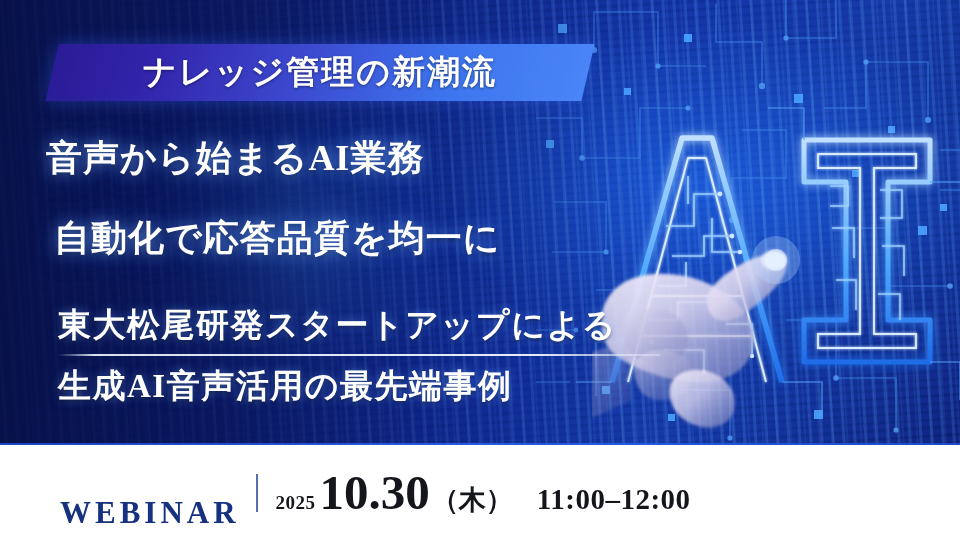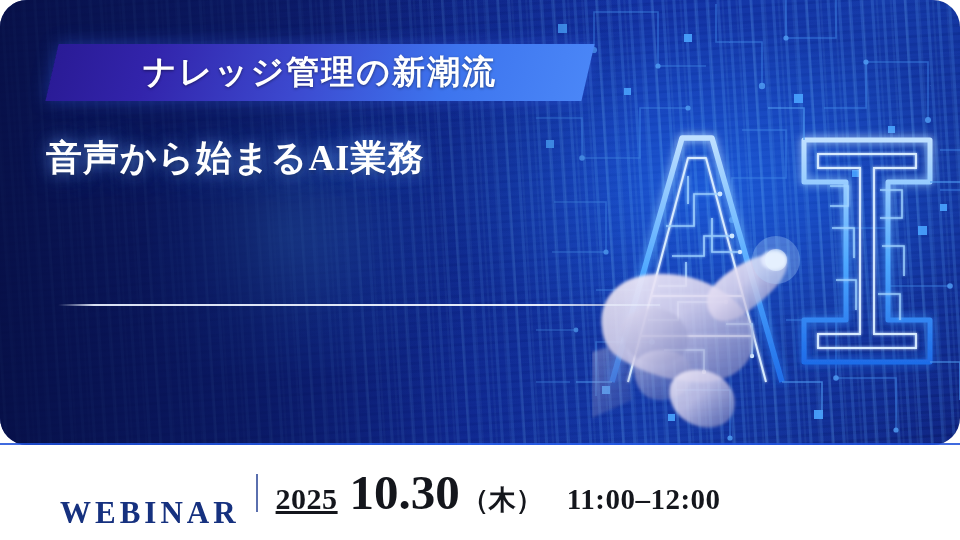--- a/index.html
+++ b/index.html
@@ -25,21 +25,20 @@
   .stage {
     position: absolute;
     left: 0; top: 0;
     width: 960px;
     height: 445px;
     overflow: hidden;
     background:
       radial-gradient(ellipse 70% 90% at 74% 42%, rgba(26,92,220,0.85) 0%, rgba(16,52,160,0.45) 42%, rgba(8,22,92,0) 72%),
       radial-gradient(ellipse 60% 80% at 12% 30%, rgba(24,46,150,0.55) 0%, rgba(10,24,96,0) 70%),
       linear-gradient(118deg, #0a1560 0%, #0d2080 30%, #0f2a9a 58%, #11349f 74%, #0b1d72 100%);
-    border-radius: 27px;
   }
 
   
   .dots {
     position: absolute;
     left: -40px; top: -40px;
     width: 1060px; height: 540px;
     background-image:
       repeating-linear-gradient(90deg, rgba(88,160,255,0.34) 0 3px, rgba(0,0,0,0) 3px 11px),
       repeating-linear-gradient(0deg, rgba(0,0,0,0) 0 3px, rgba(10,18,70,0.55) 3px 8px);
@@ -181,22 +180,22 @@
   .vbar {
     width: 2px; height: 38px;
     background: #5a6fae;
     margin: 0 18px 0 16px;
   }
   .dateline {
     display: flex; align-items: baseline;
     color: #14161c;
     font-weight: 700;
   }
-  .d-year { font-size: 30px; letter-spacing: 0.5px; text-decoration: underline; }
-  .d-big  { font-size: 49px; letter-spacing: 0px; margin-left: 12px; }
+  .d-year { font-size: 19px; letter-spacing: 0.5px; }
+  .d-big  { font-size: 49px; letter-spacing: 0px; margin-left: 4px; }
   .d-dow  { font-size: 27px; margin-left: 2px; }
   .d-time { font-size: 29px; margin-left: 24px; letter-spacing: 0.5px; }
 </style>
 </head>
 <body>
 
 <div id="banner">
 
   <div class="stage">
 
@@ -381,24 +380,27 @@
 
     <div class="left-shade"></div>
 
     <div class="badge-wrap">
       <div class="badge-skew"></div>
       <div class="badge-text">ナレッジ管理の新潮流</div>
     </div>
 
     <div class="headline">
       <div class="hl-line l1">音声から始まるAI業務</div>
+      <div class="hl-line l2">自動化で応答品質を均一に</div>
     </div>
 
     <div class="subtitle">
+      <div class="sub-line">東大松尾研発スタートアップによる</div>
       <div class="sub-divider"></div>
+      <div class="sub-line">生成AI音声活用の最先端事例</div>
     </div>
 
   </div>
 
   <div class="footer">
     <div class="footer-edge"></div>
 
     <div class="footer-inner">
       <span class="webinar-word">WEBINAR</span>
       <span class="vbar"></span>

